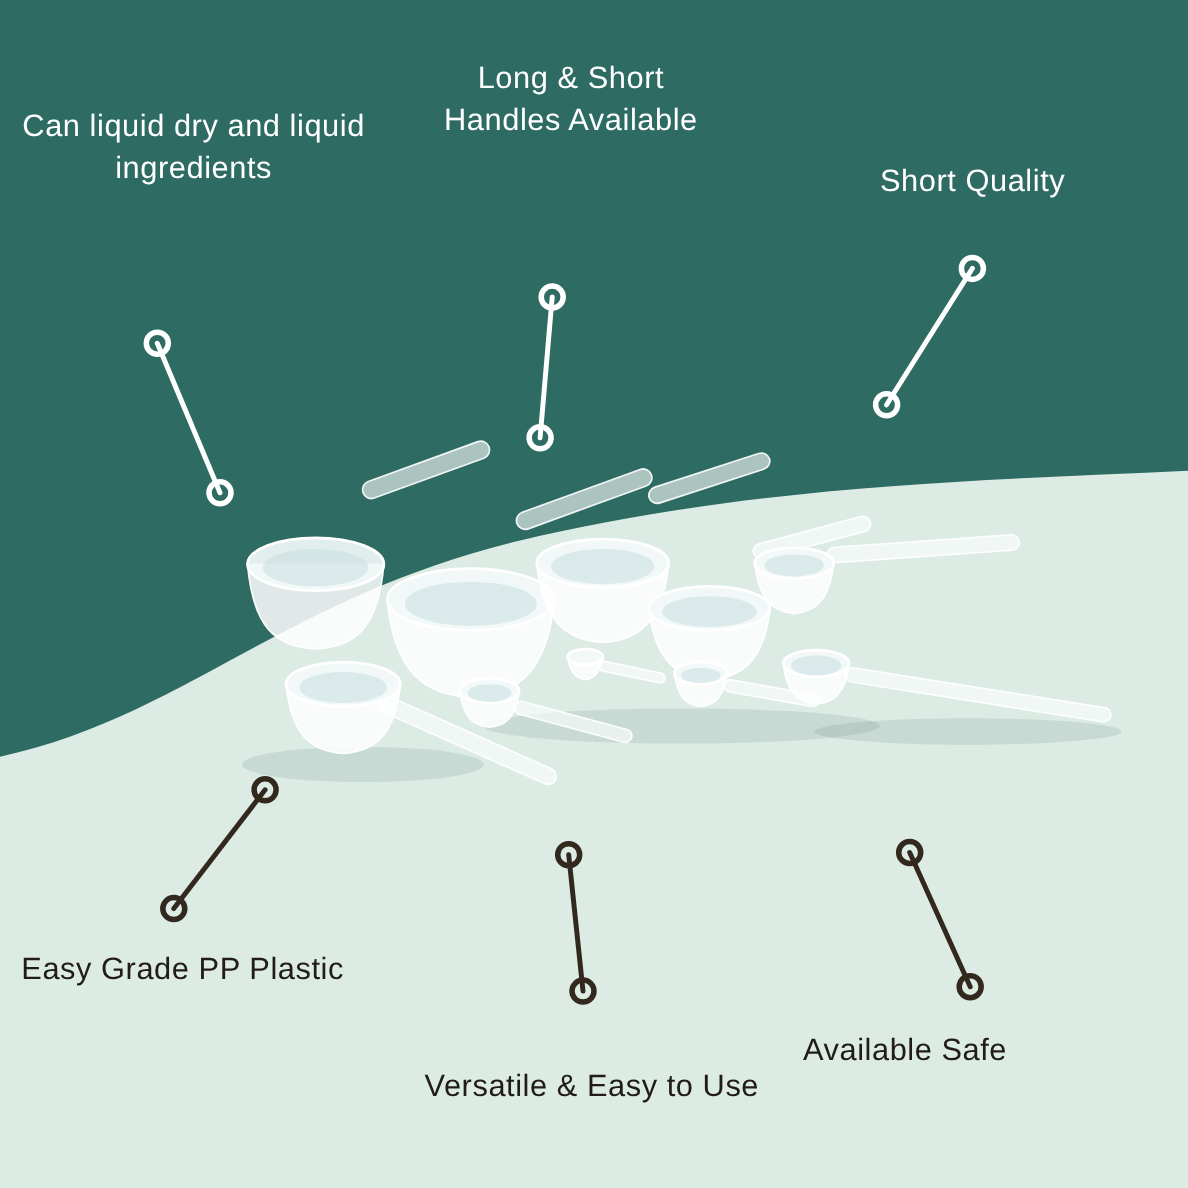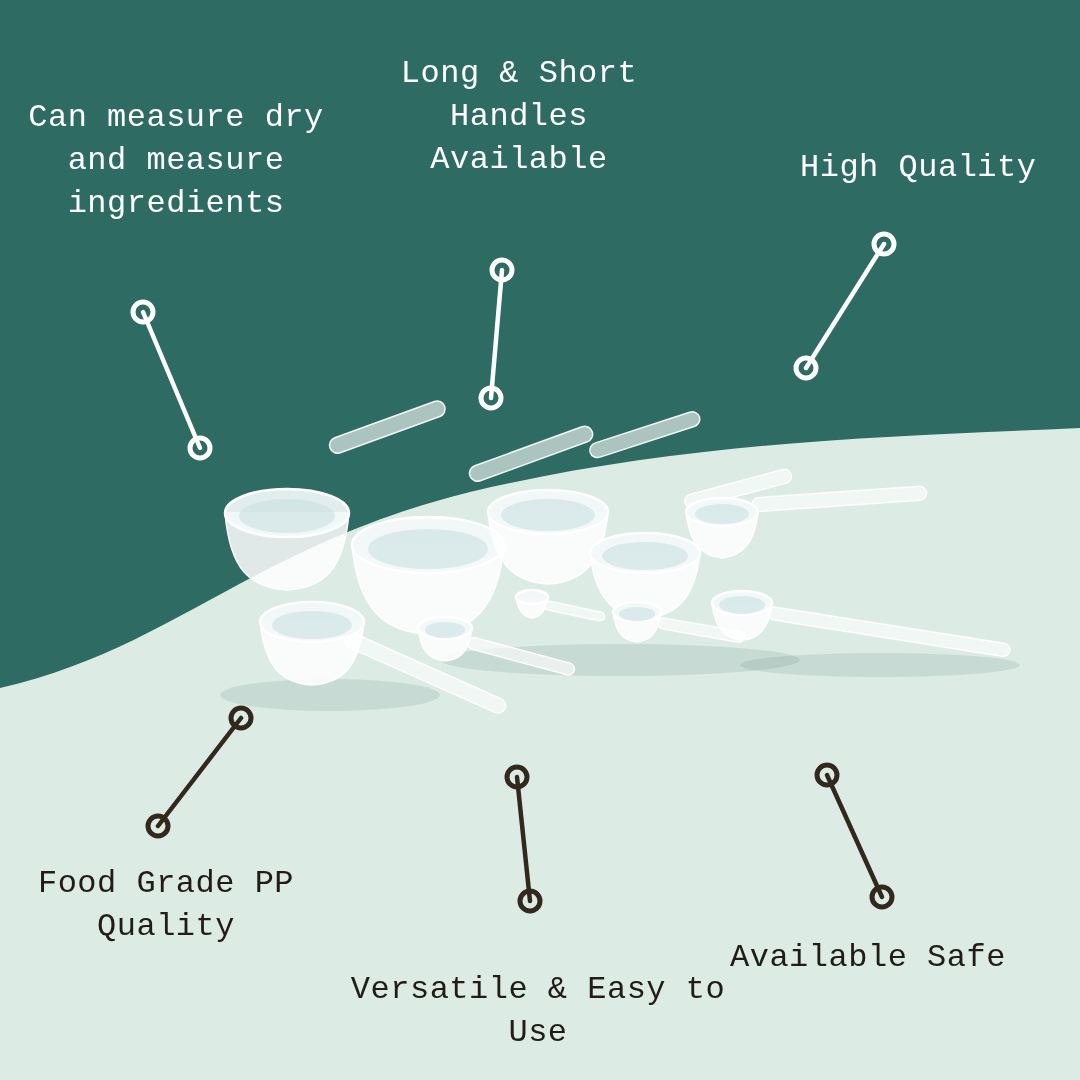--- a/index.html
+++ b/index.html
@@ -13,25 +13,24 @@
   html,body{margin:0;padding:0;}
   body{
     width:1080px;height:1080px;position:relative;overflow:hidden;
     background:var(--teal-background);
     font-family:"Liberation Sans","DejaVu Sans",sans-serif;
   }
   .layer{position:absolute;inset:0;width:1080px;height:1080px;}
   .callout{
     position:absolute;
     text-align:center;
-    font-size:32px;
+    font-size:28px;
     line-height:1.35;
     letter-spacing:0.5px;
     font-weight:400;
-    font-family:Liberation Mono, monospace;
   }
   .callout.light{color:var(--light-text);}
   .callout.dark{color:var(--dark-text);}
   .nowrap{white-space:nowrap;}
 
   #callout-measure{left:8px;top:96px;width:336px;}
   #callout-handles{left:388px;top:52px;width:262px;}
   #callout-quality{left:800px;top:146px;}
   #callout-foodgrade{left:14px;top:862px;width:304px;}
   #callout-versatile{left:344px;top:956px;width:388px;margin-top:12px;}
@@ -160,23 +159,23 @@
     <circle cx="517" cy="777" r="10"></circle>
     <circle cx="530" cy="901" r="10"></circle>
   </g>
   <g class="connector dark">
     <line x1="827" y1="775" x2="882" y2="897"></line>
     <circle cx="827" cy="775" r="10"></circle>
     <circle cx="882" cy="897" r="10"></circle>
   </g>
 </svg>
 
-<div class="callout light" id="callout-measure">Can measure dry and measure ingredients</div>
+<div class="callout light" id="callout-measure">Can liquid dry and liquid ingredients</div>
 
 <div class="callout light" id="callout-handles">Long &amp; Short Handles Available</div>
 
-<div class="callout light nowrap" id="callout-quality">High Quality</div>
+<div class="callout light nowrap" id="callout-quality">Short Quality</div>
 
-<div class="callout dark" id="callout-foodgrade">Food Grade PP Quality</div>
+<div class="callout dark" id="callout-foodgrade">Easy Grade PP Plastic</div>
 
 <div class="callout dark" id="callout-versatile">Versatile &amp; Easy to Use</div>
 
 <div class="callout dark nowrap" id="callout-dishwasher">Available Safe</div>
 
 </body></html>

